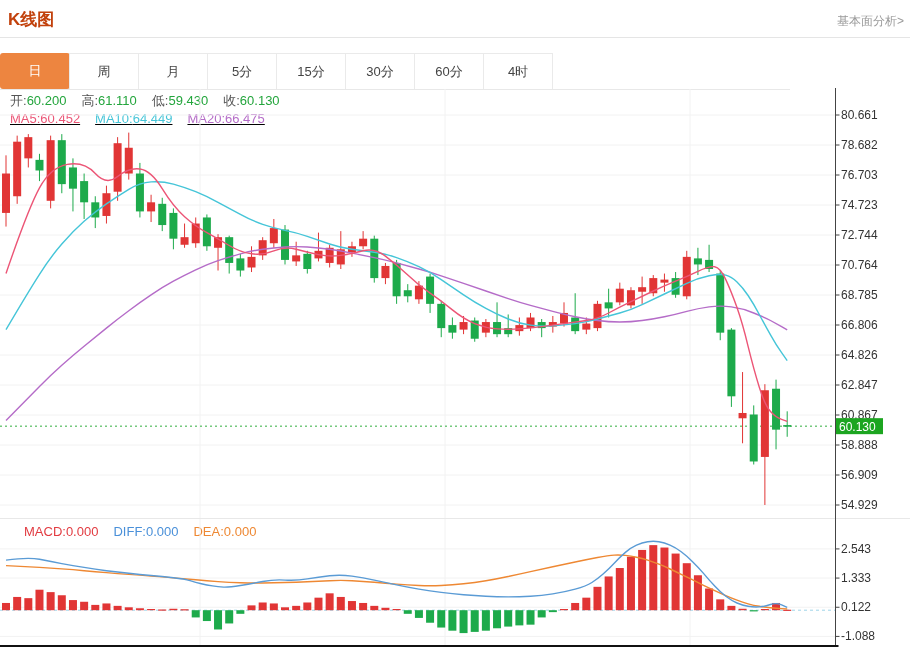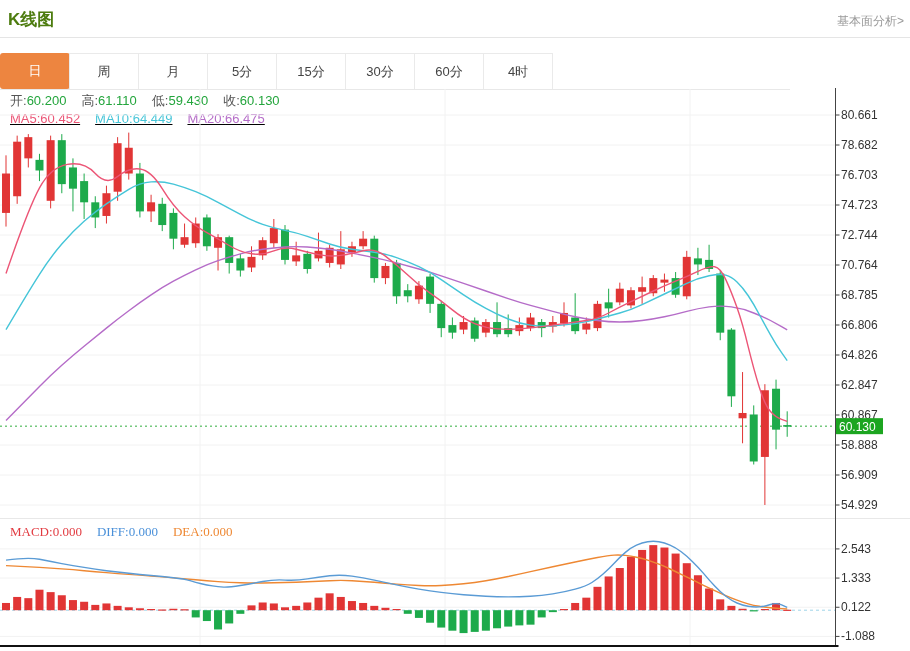--- a/index.html
+++ b/index.html
@@ -1,32 +1,32 @@
 <!DOCTYPE html>
 <html><head>
 <meta charset="utf-8">
 <style>
   html,body{margin:0;padding:0;background:#fff;}
   body{font-family:"Liberation Sans","DejaVu Sans",sans-serif;}
   #page{position:relative;width:910px;height:651px;background:#fff;overflow:hidden;}
-  .title{position:absolute;left:8px;top:8px;font-size:17px;font-weight:bold;color:#4d7c0f;}
+  .title{position:absolute;left:8px;top:8px;font-size:17px;font-weight:bold;color:#c2410c;}
   .flink{position:absolute;right:6px;top:13px;font-size:12px;color:#999;text-decoration:none;cursor:pointer;}
   .divider{position:absolute;left:0;top:37px;width:910px;border-top:1px solid #e5e5e5;}
   .tabbar{position:absolute;left:0;top:53px;width:790px;height:36px;border-bottom:1px solid #e8e8e8;}
   .tab{position:relative;display:inline-block;width:70px;height:36px;line-height:36px;text-align:center;
        font-size:13px;color:#444;background:#fff;border:1px solid #eaeaea;border-bottom:none;
        box-sizing:border-box;margin-left:-1px;cursor:pointer;vertical-align:top;}
   .tab:first-child{margin-left:0;}
   .tab.active{color:#fff;border:none;border-radius:3px;}
   .legend{position:absolute;font-size:13px;white-space:nowrap;pointer-events:none;}
   .legend span.lab{color:#555;}
   .legend span.item{margin-right:15px;text-align:right;}
   #ohlc-legend{left:10px;top:92px;}
   #ma-legend{left:10px;top:111px;text-decoration:underline;}
-  #macd-legend{left:10px;top:524px;font-family:Liberation Serif, serif;}
+  #macd-legend{left:24px;top:524px;}
   svg{position:absolute;left:0;top:88px;}
   text{font-family:"Liberation Sans","DejaVu Sans",sans-serif;}
 </style>
 </head>
 <body>
 
 <div id="page">
   <div class="title">K线图</div>
   <a class="flink">基本面分析&gt;</a>
   <div class="divider"></div>

